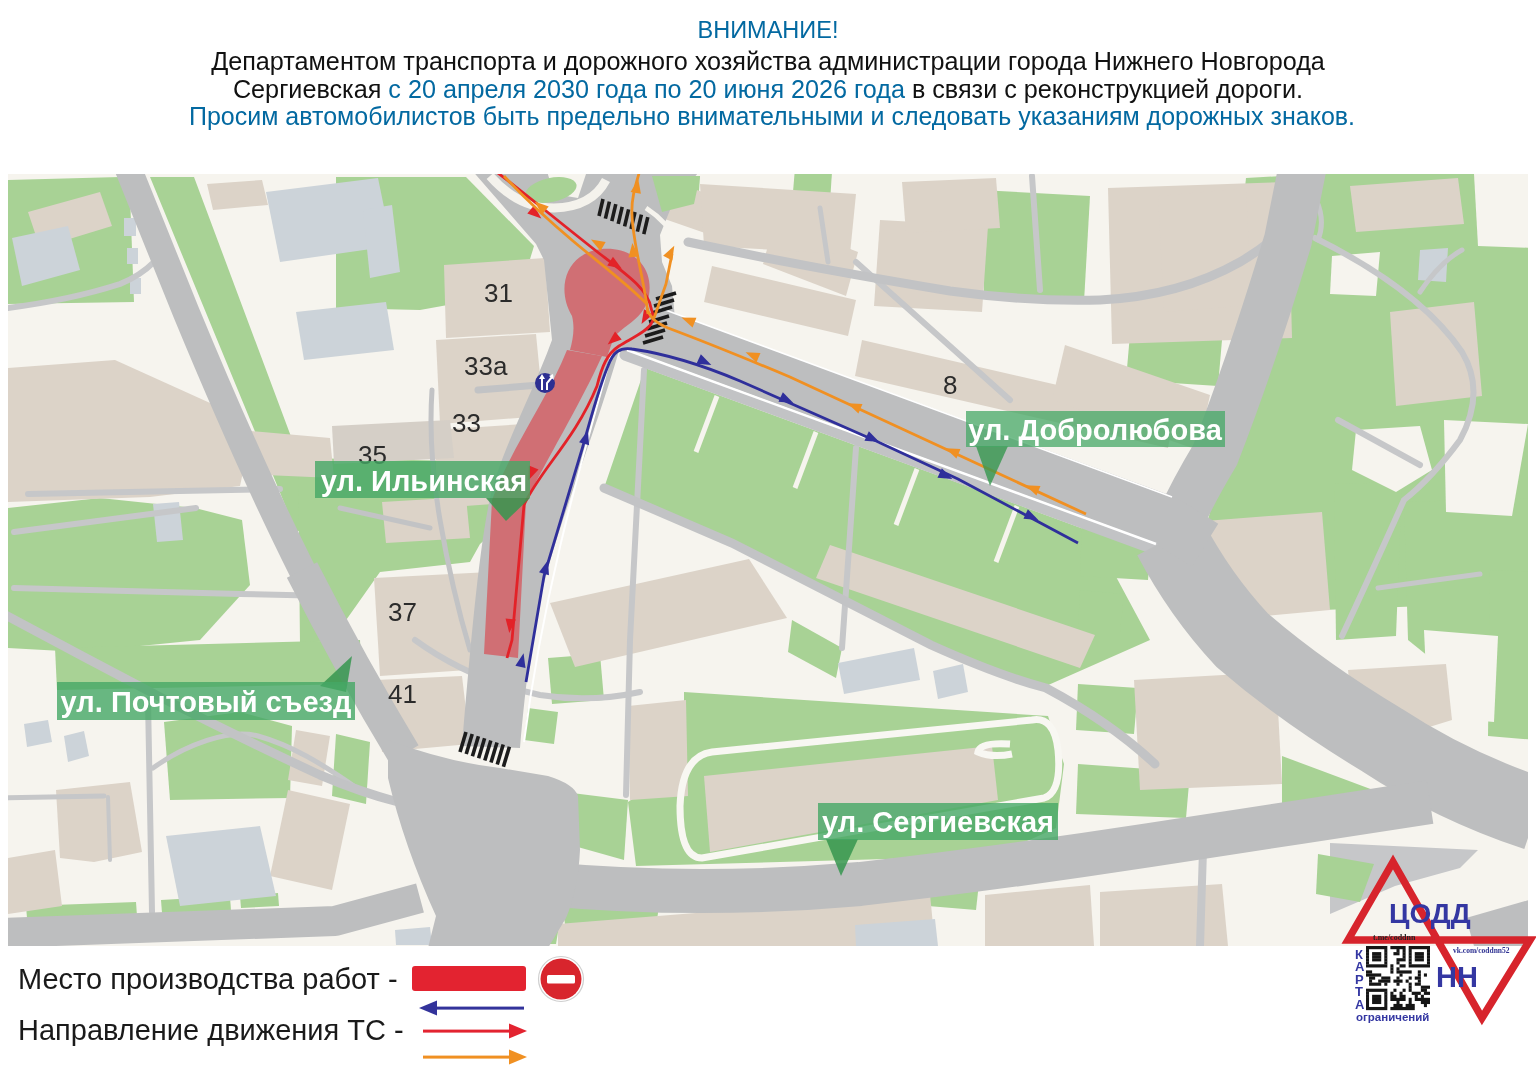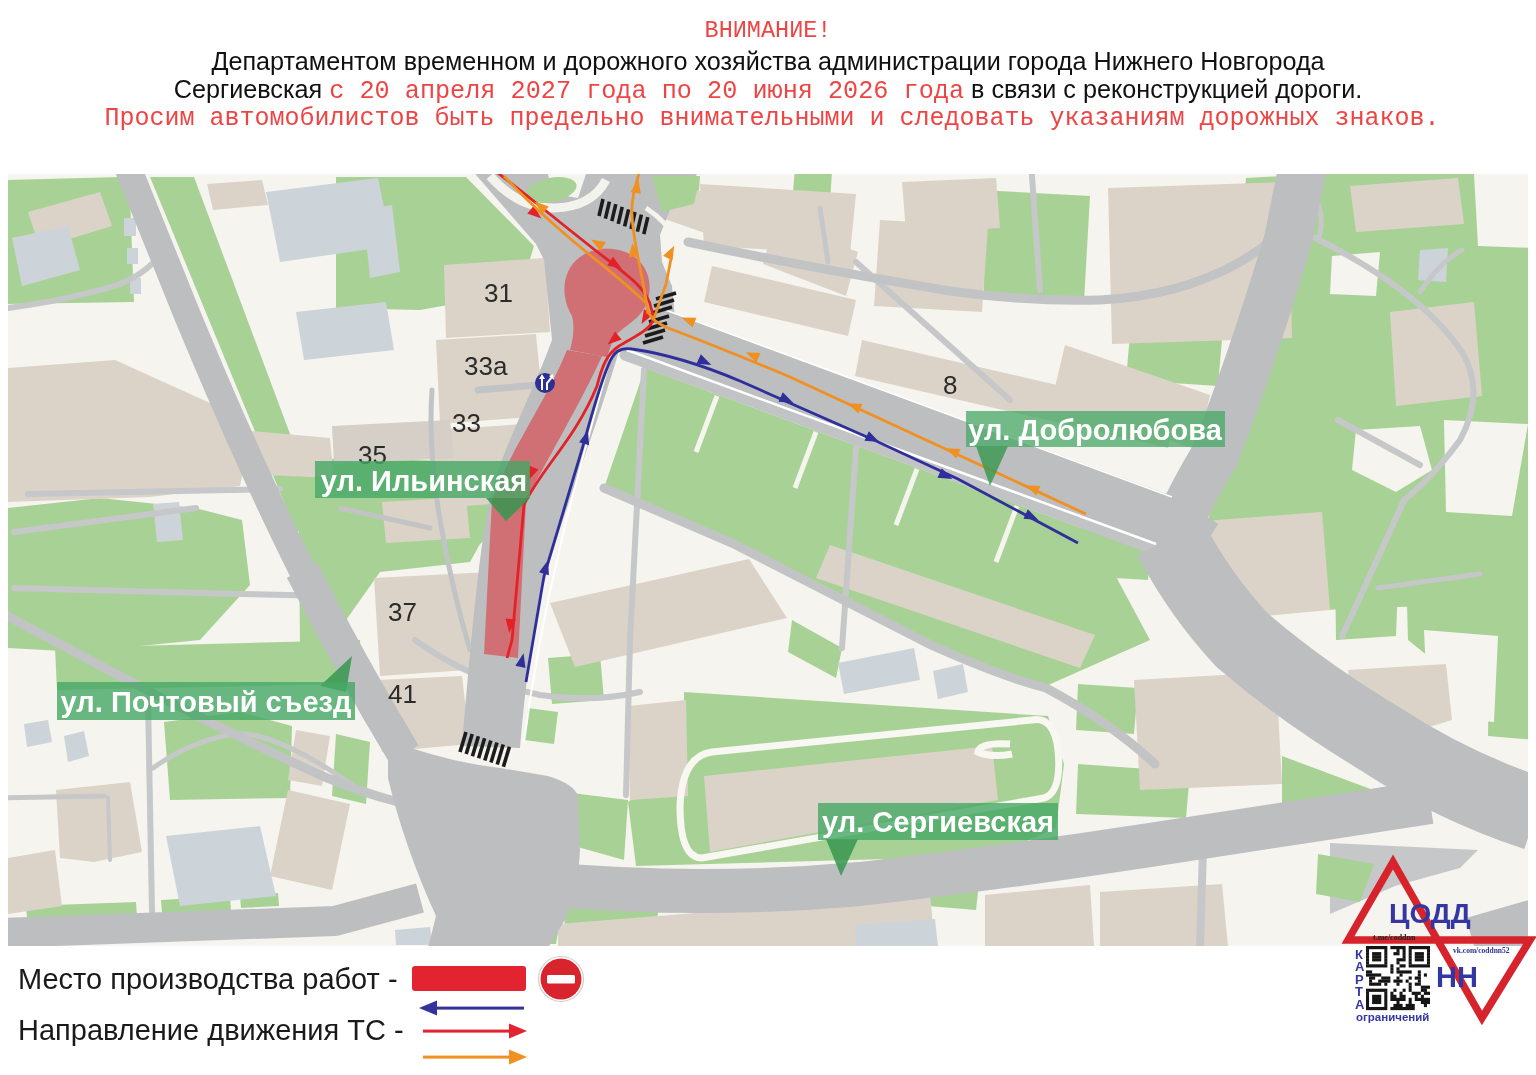--- a/index.html
+++ b/index.html
@@ -1,29 +1,29 @@
 <!DOCTYPE html>
 <html><head>
 <meta charset="utf-8">
 <style>
   html,body{margin:0;padding:0;background:#ffffff;}
   #page{position:relative;width:1536px;height:1075px;overflow:hidden;background:#fff;
         font-family:"Liberation Sans", sans-serif;}
   #hdr{position:absolute;left:0;top:17px;width:1536px;text-align:center;
        font-size:25.2px;line-height:27.4px;color:#111;white-space:nowrap;}
-  .red{color:#ef4444;font-family:Liberation Mono, monospace;}
+  .red{color:#0369a1;}
 </style>
 </head>
 <body>
 <div id="page">
 
 <div id="hdr">
 <div class="red" style="font-size:23.5px;margin-bottom:4px;">ВНИМАНИЕ!</div>
-<div>Департаментом временном и дорожного хозяйства администрации города Нижнего Новгорода</div>
-<div>Сергиевская <span class="red">с 20 апреля 2027 года по 20 июня 2026 года</span> в связи с реконструкцией дороги.</div>
+<div>Департаментом транспорта и дорожного хозяйства администрации города Нижнего Новгорода</div>
+<div>Сергиевская <span class="red">с 20 апреля 2030 года по 20 июня 2026 года</span> в связи с реконструкцией дороги.</div>
 <div class="red" style="font-size:25px;padding-left:8px;">Просим автомобилистов быть предельно внимательными и следовать указаниям дорожных знаков.</div>
 </div>
 <svg id="map" width="1536" height="1075" viewBox="0 0 1536 1075" style="position:absolute;left:0;top:0;" font-family="Liberation Sans, sans-serif">
 <defs>
 <clipPath id="mapclip">
           <rect x="8" y="174" width="1520" height="772"></rect>
         </clipPath>
 </defs>
 <g clip-path="url(#mapclip)">
 

